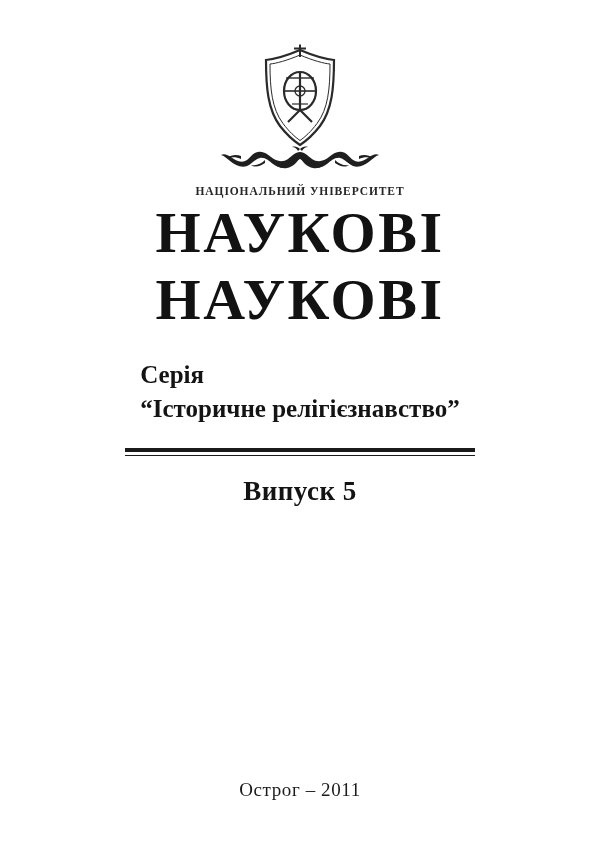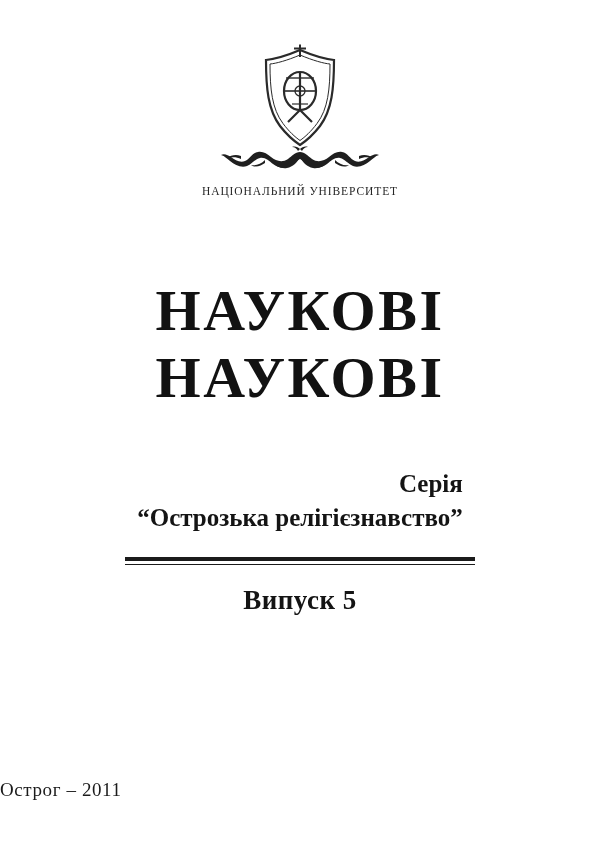--- a/index.html
+++ b/index.html
@@ -44,43 +44,43 @@
   }
   .univ-name {
     margin-top: 4px;
     text-align: center;
     font-size: 11.5px;
     letter-spacing: 0.9px;
     line-height: 15px;
     color: #262626;
     font-variant: small-caps;
     text-transform: uppercase;
+    font-weight: bold;
   }
   .univ-name div {
     white-space: nowrap;
   }
 
   
   .main-title {
-    margin-top: 78px;
     text-align: center;
     font-size: 58px;
     font-weight: bold;
     line-height: 1.16;
     letter-spacing: 2.5px;
     color: #121212;
   }
   .main-title .line {
     display: block;
   }
 
   
   .series-block {
-    margin-top: 56px;
-    text-align: right;
+    margin-top: 25px;
+    text-align: left;
   }
   .series-label {
     font-size: 25px;
     font-weight: bold;
     line-height: 1.3;
     color: #141414;
   }
   .series-name {
     font-size: 25px;
     font-weight: bold;
@@ -116,20 +116,21 @@
     color: #141414;
     text-align: center;
   }
 
   
   .imprint {
     position: absolute;
     left: 0;
     right: 0;
     bottom: 60px;
+    text-align: center;
     font-size: 19px;
     letter-spacing: 0.6px;
     color: #1b1b1b;
   }
 </style>
 </head>
 <body>
 
 <div class="page">
 
@@ -171,21 +172,21 @@
     </div>
   </div>
 
   <div class="main-title">
     <span class="line">НАУКОВІ</span>
     <span class="line">НАУКОВІ</span>
   </div>
 
   <div class="series-block">
     <div class="series-label">Серія</div>
-    <div class="series-name">“Острозька релігієзнавство”</div>
+    <div class="series-name">“Історичне релігієзнавство”</div>
   </div>
 
   <div class="rules">
     <div class="rule-thick"></div>
     <div class="rule-thin"></div>
   </div>
 
   <div class="issue">Випуск 5</div>
 
   <div class="imprint">Острог – 2011</div>

